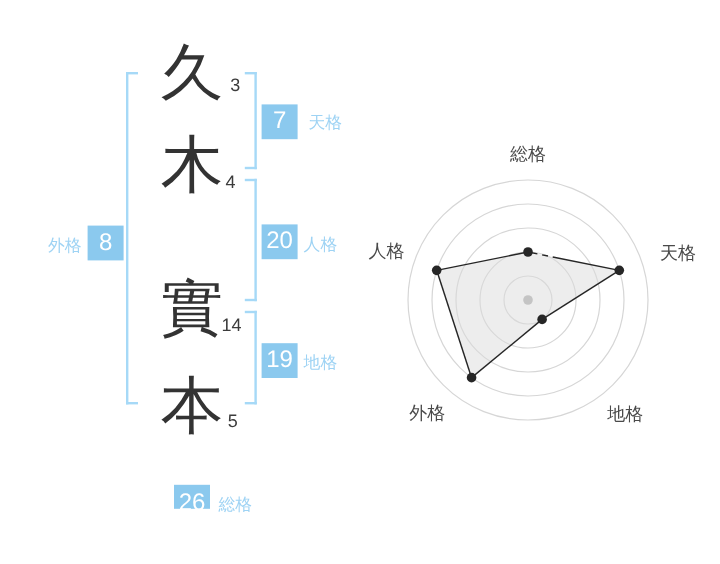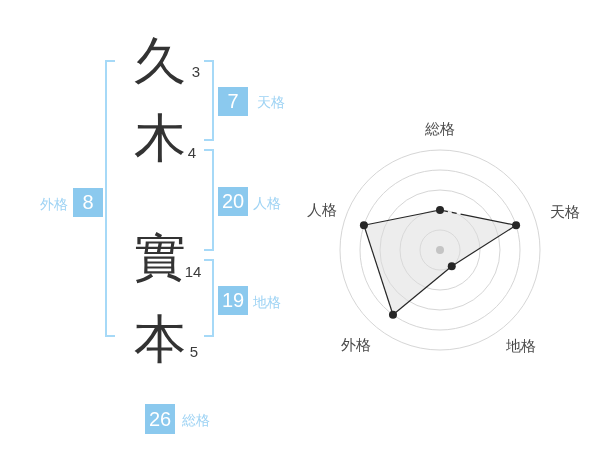--- a/index.html
+++ b/index.html
@@ -82,21 +82,21 @@
 
   <div class="abs score-box" style="left:218px; top:87px;">7</div>
   <div class="abs blue-label" style="left:257px; top:94px;">天格</div>
 
   <div class="abs score-box" style="left:218px; top:187px;">20</div>
   <div class="abs blue-label" style="left:253px; top:195px;">人格</div>
 
   <div class="abs score-box" style="left:218px; top:286px;">19</div>
   <div class="abs blue-label" style="left:253px; top:294px;">地格</div>
 
-  <div class="abs score-box" style="left:145px; top:404px; height:30px; line-height:30px;">26</div>
+  <div class="abs score-box" style="left:145px; top:404px; height:20px; line-height:30px;">26</div>
   <div class="abs blue-label" style="left:182px; top:412px;">総格</div>
 
   <svg id="radar-svg" class="abs" width="220" height="220" viewBox="0 0 220 220" xmlns="http://www.w3.org/2000/svg">
       <circle cx="110" cy="110" r="20" fill="none" stroke="#D6D6D6" stroke-width="1"></circle>
       <circle cx="110" cy="110" r="40" fill="none" stroke="#D6D6D6" stroke-width="1"></circle>
       <circle cx="110" cy="110" r="60" fill="none" stroke="#D6D6D6" stroke-width="1"></circle>
       <circle cx="110" cy="110" r="80" fill="none" stroke="#D6D6D6" stroke-width="1"></circle>
       <circle cx="110" cy="110" r="100" fill="none" stroke="#D6D6D6" stroke-width="1"></circle>
       <polygon points="110,70 186.0845213036123,85.2786404500042 121.75570504584947,126.18033988749895 62.97717981660216,174.72135954999578 33.91547869638772,85.27864045000419" fill="#DCDCDC" fill-opacity="0.5" stroke="none"></polygon>
       <line x1="110" y1="70" x2="186.0845213036123" y2="85.2786404500042" stroke="#262626" stroke-width="1.2" stroke-dasharray="8 4 5 4 600"></line>

